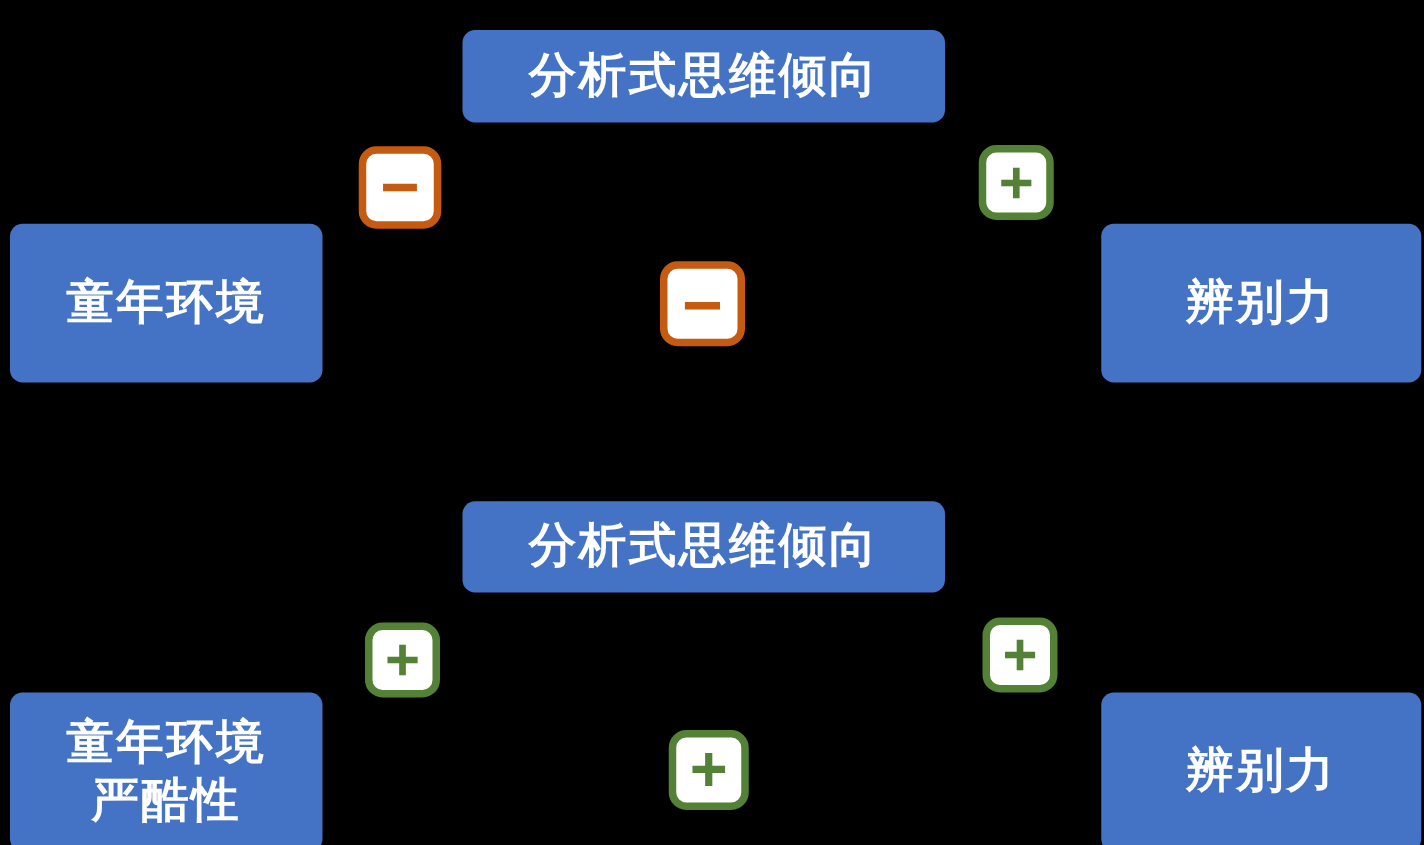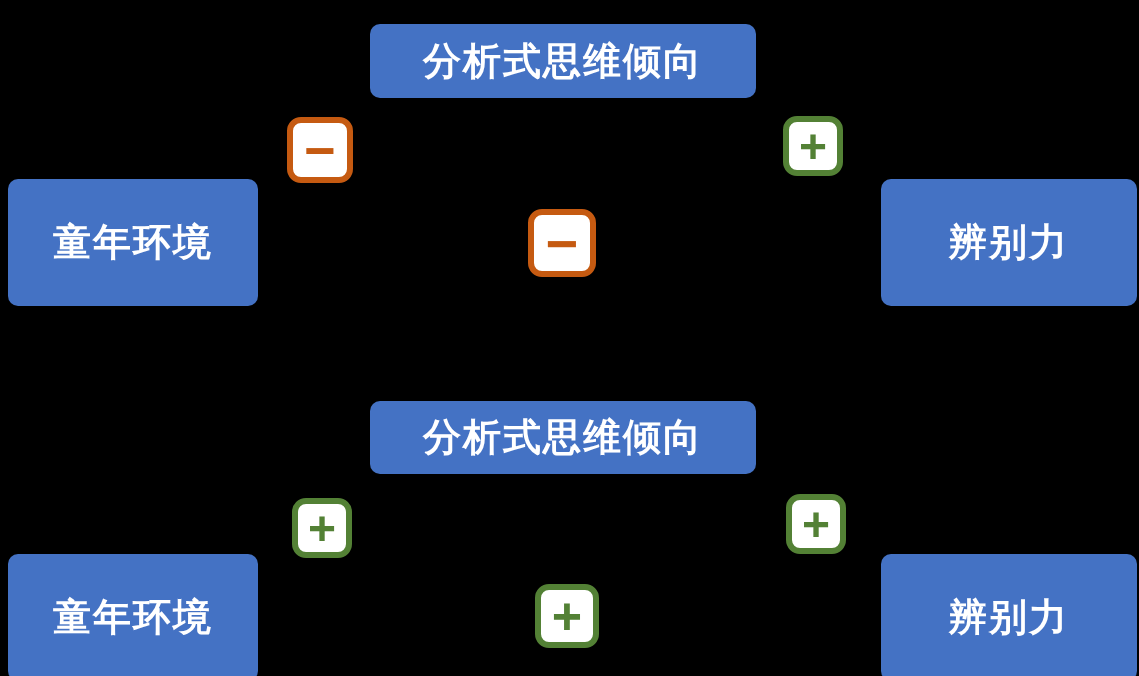--- a/index.html
+++ b/index.html
@@ -84,20 +84,21 @@
 
   <div class="badge positive m1-badge-b">+</div>
 
   <div class="badge negative m1-badge-c">−</div>
 
   <div class="box m2-mediator">分析式思维倾向</div>
 
   <div class="box m2-predictor">
     <div class="two-line">
       <span>童年环境</span>
+      <span>严酷性</span>
     </div>
   </div>
 
   <div class="box m2-outcome">辨别力</div>
 
   <div class="badge positive m2-badge-a">+</div>
 
   <div class="badge positive m2-badge-b">+</div>
 
   <div class="badge positive m2-badge-c">+</div>

